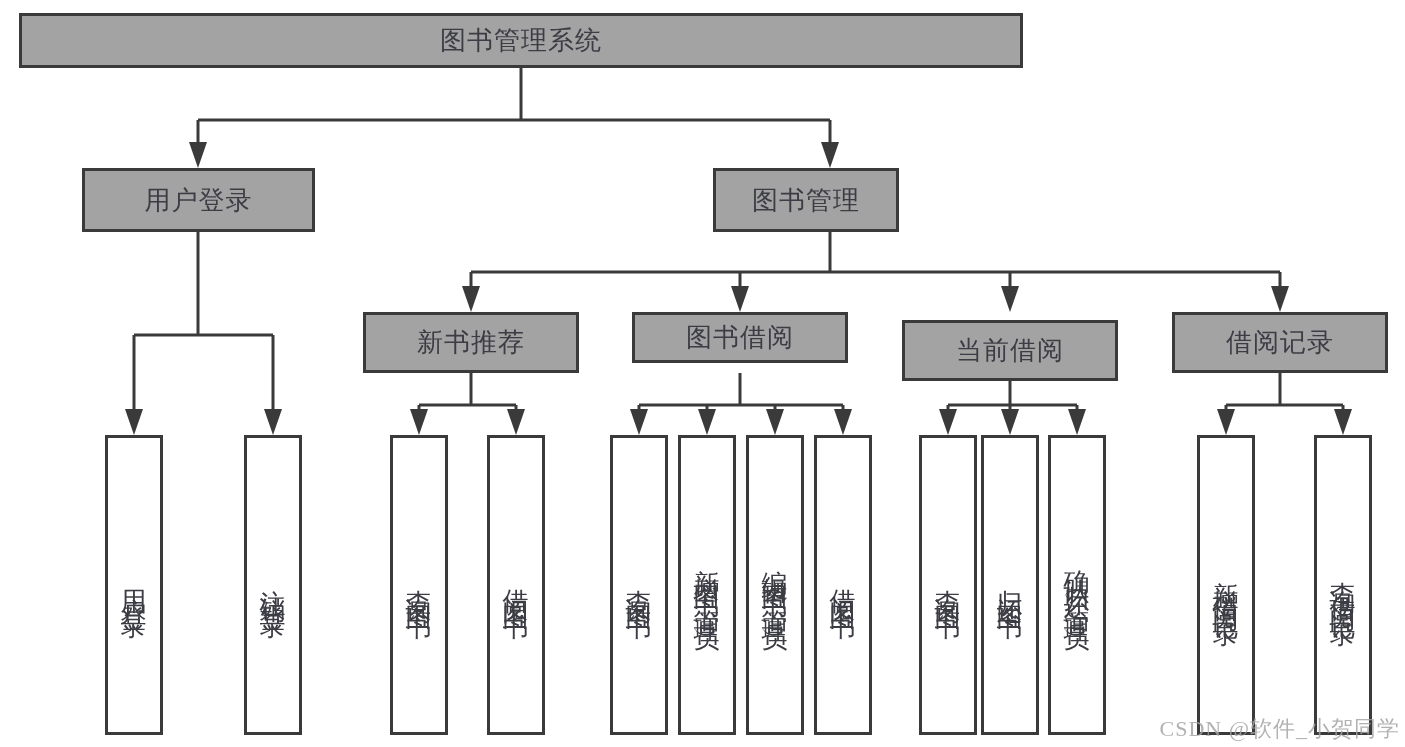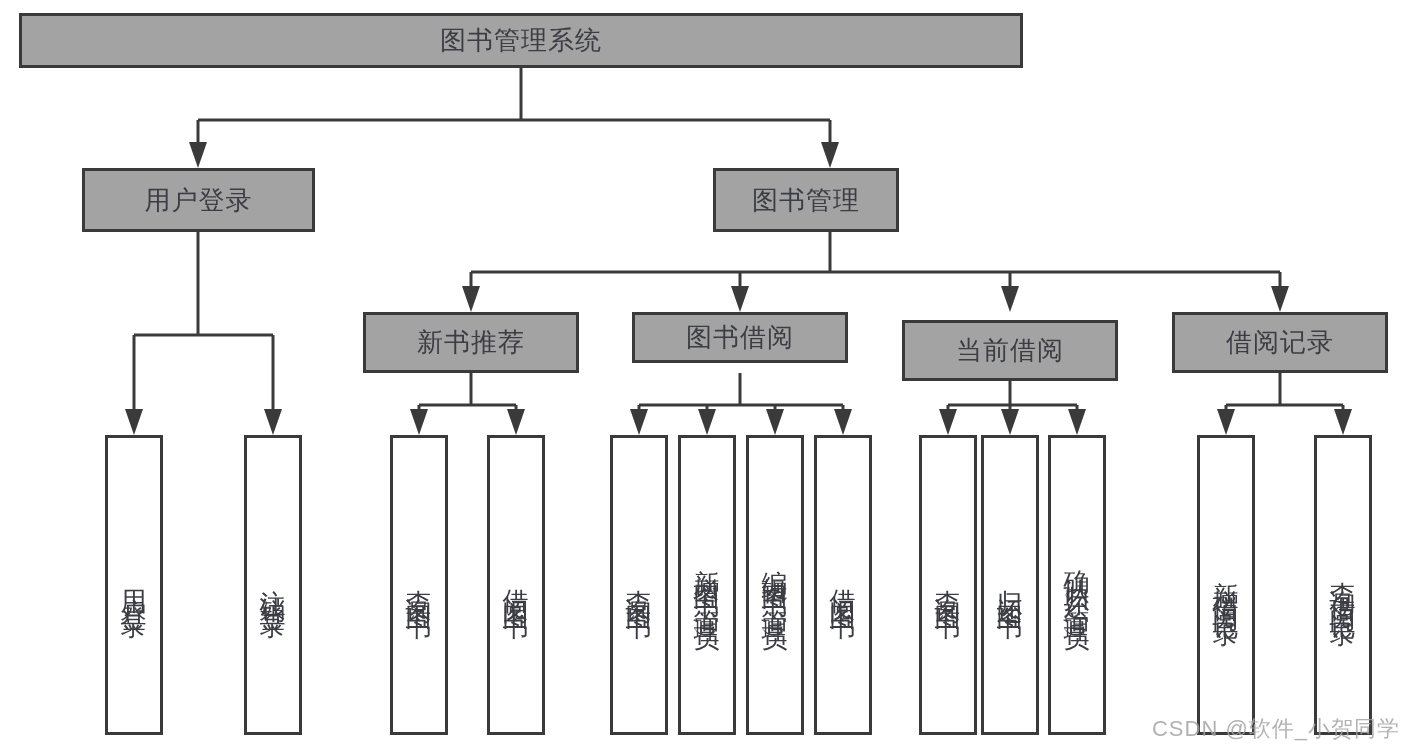--- a/index.html
+++ b/index.html
@@ -22,21 +22,21 @@
     border:3px solid #3a3a3a;background:#ffffff;
     display:flex;align-items:center;justify-content:center;
   }
   .leaf .vtext{
     writing-mode:vertical-rl;text-orientation:mixed;
     font-size:26px;line-height:1;letter-spacing:8px;
     color:#3c3c44;white-space:nowrap;
   }
   .watermark{
     position:absolute;right:5px;top:714px;z-index:3;
-    font-size:22px;color:rgba(164,164,164,0.85);letter-spacing:1px;
+    font-size:22px;color:rgba(164,164,164,0.85);letter-spacing:1px;font-family:Liberation Serif, serif;
   }
 </style>
 </head>
 <body>
 
 <div class="stage">
 
   <svg class="wires" width="1405" height="747" viewBox="0 0 1405 747">
       <path d="M 521 68 V 120" stroke="#3a3a3a" stroke-width="3" fill="none"></path>
       <path d="M 198 120 H 830" stroke="#3a3a3a" stroke-width="3" fill="none"></path>

